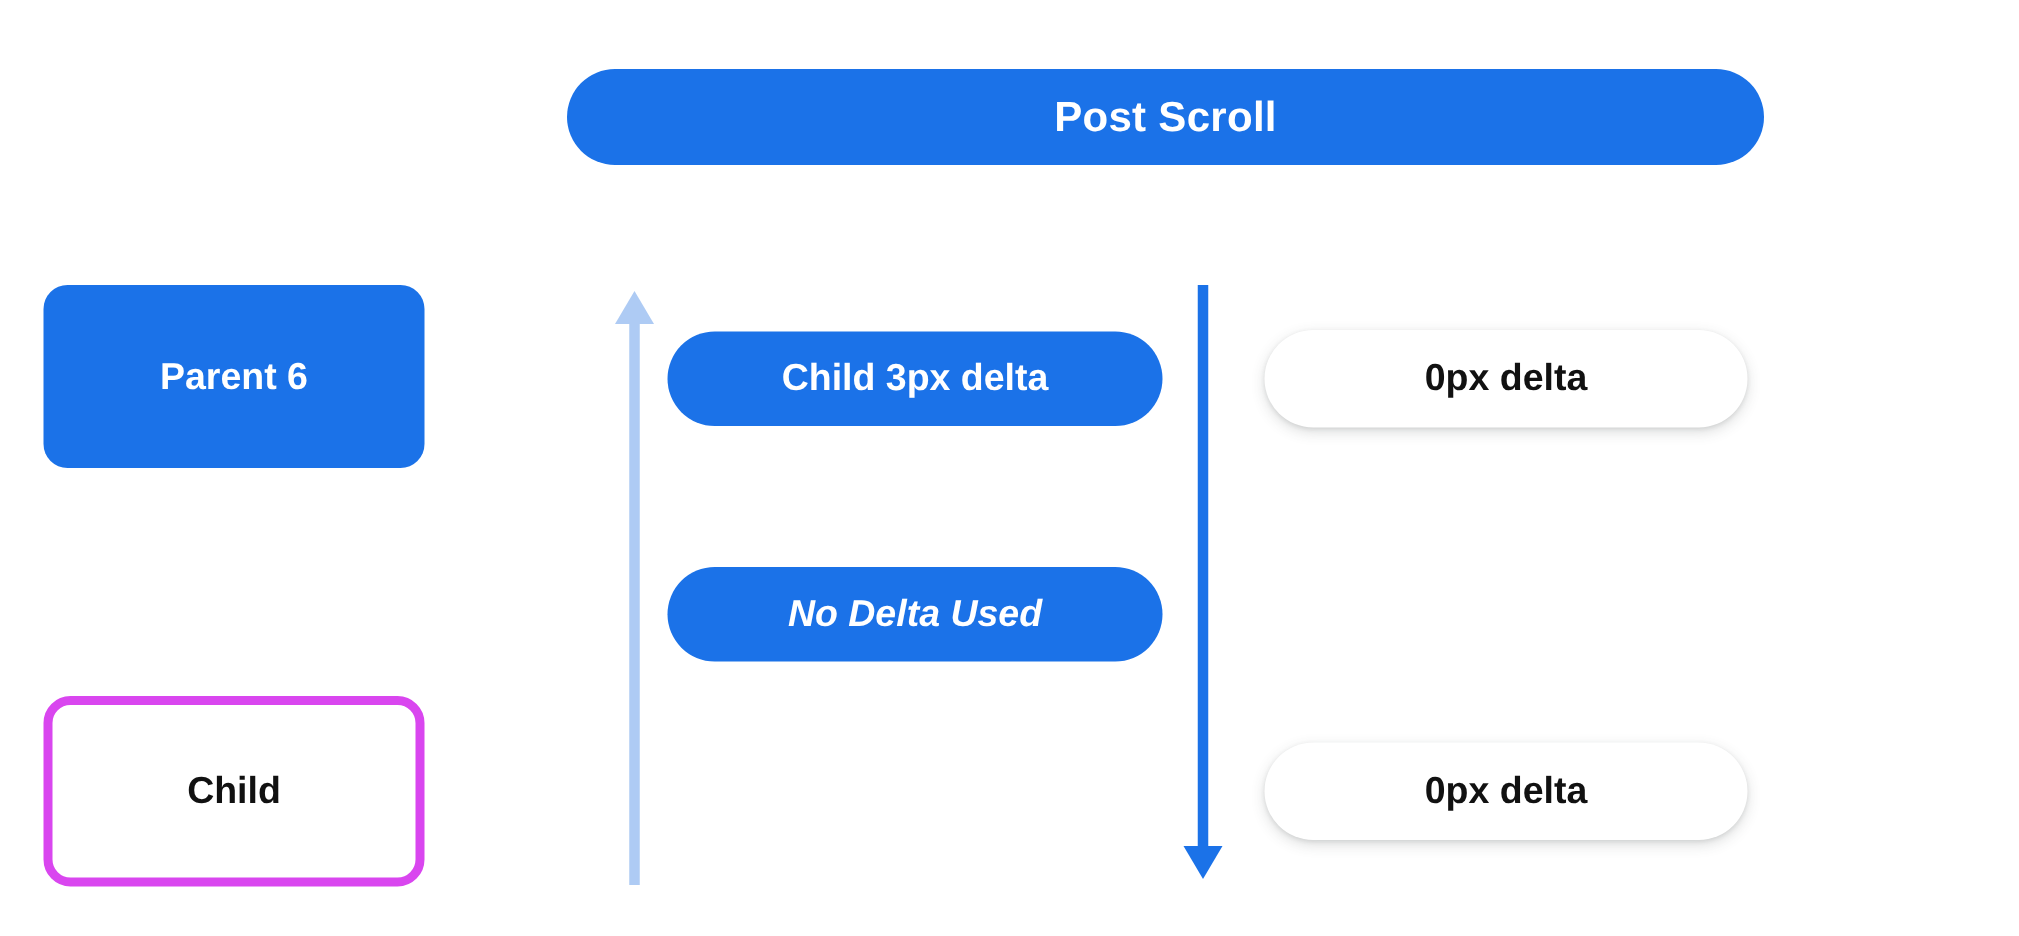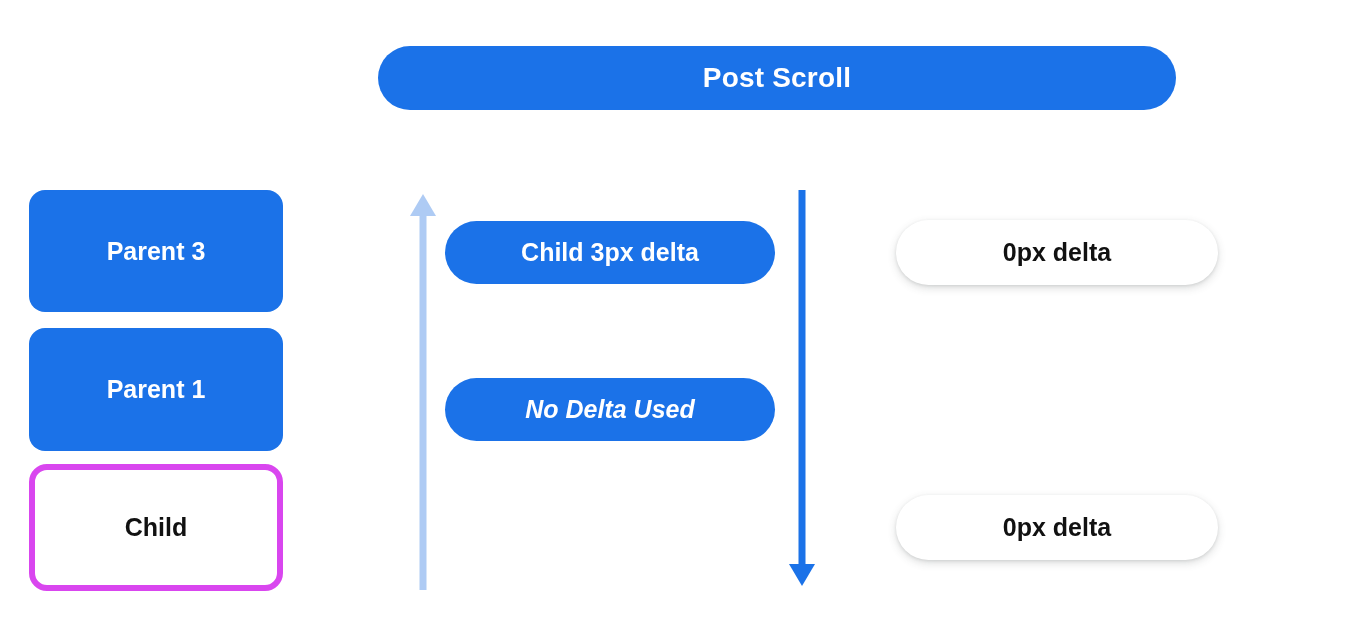--- a/index.html
+++ b/index.html
@@ -102,21 +102,21 @@
     font-size: 25px;
     font-weight: bold;
     line-height: 1;
   }
   #pill-used-delta { top: 221px; }
   #pill-no-delta   { top: 378px; font-style: italic; }
 
   
   .pill-white {
     position: absolute;
-    left: 896px;
+    left: 843px;
     width: 322px;
     height: 65px;
     background: #ffffff;
     border-radius: 33px;
     display: flex;
     align-items: center;
     justify-content: center;
     box-shadow: 0 3px 9px rgba(60,64,67,0.18), 0 1px 3px rgba(60,64,67,0.12);
   }
   .pill-white .label {
@@ -131,26 +131,23 @@
 </head>
 <body>
 
 <div id="canvas">
 
   <div class="header-pill">
     <span class="label">Post Scroll</span>
   </div>
 
   <div id="node-parent2" class="node-box node-filled">
-    <span class="label">Parent 3</span>
+    <span class="label">Parent 6</span>
   </div>
 
-  <div id="node-parent1" class="node-box node-filled">
-    <span class="label">Parent 1</span>
-  </div>
 
   <div id="node-child" class="node-box node-outlined">
     <span class="label">Child</span>
   </div>
 
   <svg id="arrow-up" class="arrow" viewBox="0 0 40 400" aria-hidden="true">
     <rect x="16.5" y="22" width="7" height="378" fill="#aecbf4"></rect>
     <polygon points="20,4 33,26 7,26" fill="#aecbf4"></polygon>
   </svg>
 

